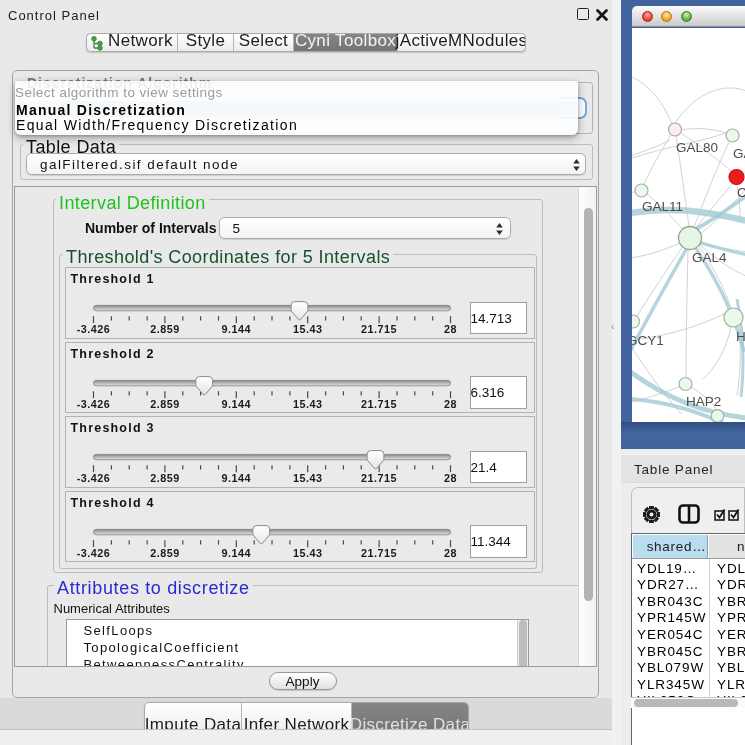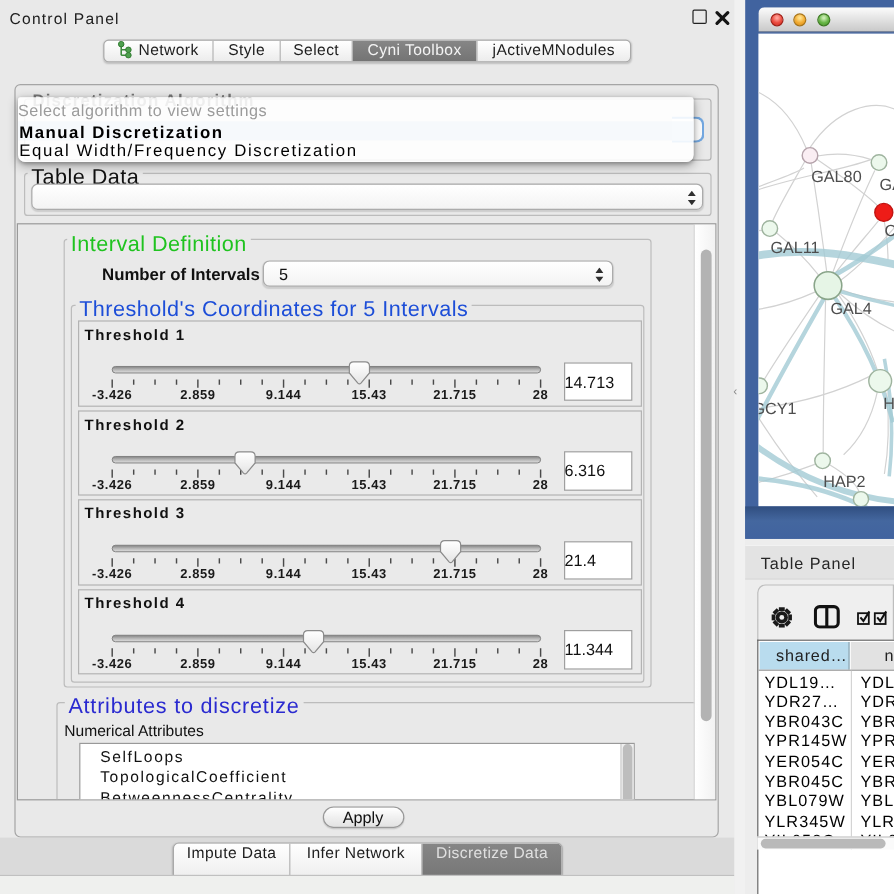--- a/index.html
+++ b/index.html
@@ -5,21 +5,21 @@
 body{font-family:"Liberation Sans",sans-serif;background:#ededed;position:relative}
 .abs{position:absolute}
 
 #leftwin{position:absolute;left:0;top:0;width:612px;height:745px;background:#e9e9e9}
 #titlebar{position:absolute;left:0;top:0;width:612px;height:30px;background:#e9e9e9}
 #titlebar .t{position:absolute;left:8px;top:8px;font-size:13px;letter-spacing:1px;color:#1c1c1c}
 #btn-sq{position:absolute;left:577px;top:8px;width:12px;height:12px;border:1.8px solid #222;border-radius:1.5px}
 
 
 .seg{position:absolute;display:flex;border:1px solid #a9a9a9;border-radius:4.5px;background:linear-gradient(#ffffff,#ececec);box-shadow:0 1px 1.5px rgba(0,0,0,0.18);overflow:hidden}
-.seg .s{display:flex;align-items:flex-start;justify-content:center;font-size:13px;letter-spacing:0.35px;color:#1d1d1d;border-right:1px solid #b5b5b5;white-space:nowrap}
+.seg .s{display:flex;align-items:flex-end;justify-content:center;font-size:17px;letter-spacing:0.35px;color:#1d1d1d;border-right:1px solid #b5b5b5;white-space:nowrap}
 .seg .s:last-child{border-right:none}
 .seg .sel{background:linear-gradient(#868686,#747474);color:#f4f4f4}
 
 #outer{position:absolute;left:12px;top:70px;width:587px;height:628px;border:1px solid #a5a5a5;border-radius:5px;background:#e9e9e9}
 .group{position:absolute;border:1px solid #bcbcbc;border-radius:3px}
 .gtitle{position:absolute;font-size:18px;letter-spacing:0.4px;background:#e9e9e9;padding:0 3px;white-space:nowrap}
 .combo{position:absolute;height:22px;border:1px solid #ababab;border-radius:5.5px;background:linear-gradient(#ffffff,#f3f3f3);box-shadow:0 1px 1px rgba(0,0,0,0.12);font-size:13.5px;color:#111}
 .combo .ct{position:absolute;left:13px;top:3.5px;white-space:nowrap;letter-spacing:1.45px}
 .spin{position:absolute;top:4px}
 
@@ -97,39 +97,40 @@
     <div class="s" style="width:127px">jActiveMNodules</div>
   </div>
 
   <div id="outer"></div>
   <div class="group" style="left:20px;top:82px;width:573px;height:52px;border-color:#b3b3b3"></div>
   <div class="gtitle" style="left:24px;top:75px;font-size:14px;font-weight:bold;letter-spacing:1px;color:#777777;background:none">Discretization Algorithm</div>
   <div class="abs" style="left:560px;top:96.5px;width:27px;height:22px;border:2.5px solid #74a9e2;border-left:none;border-radius:0 7px 7px 0;background:#fff"></div>
   <div class="group" style="left:20px;top:143.5px;width:573px;height:36px"></div>
   <div class="gtitle" style="left:23px;top:137px;color:#111">Table Data</div>
   <div class="combo" style="left:26px;top:152.5px;width:560px">
+      <span class="ct">galFiltered.sif default node</span>
     <svg class="spin" style="left:546px;top:5px" width="7" height="12">
         <path d="M3.5,0 L6.8,4.4 H0.2 Z" fill="#2e2e2e"></path>
         <path d="M3.5,12 L6.8,7.6 H0.2 Z" fill="#2e2e2e"></path>
       </svg>
   </div>
   <div id="viewport">
 
     <div class="group" style="left:38.0px;top:12.5px;width:490px;height:374px"></div>
     <div class="gtitle" style="left:41.5px;top:6.0px;color:#1fc31f">Interval Definition</div>
     <div class="abs" style="left:70.5px;top:33.0px;font-size:14px;font-weight:bold;color:#111">Number of Intervals</div>
     <div class="combo" style="left:204.0px;top:30.0px;width:292.5px">
         <span class="ct">5</span>
       <svg class="spin" style="left:276px;top:5px" width="7" height="12">
           <path d="M3.5,0 L6.8,4.4 H0.2 Z" fill="#2e2e2e"></path>
           <path d="M3.5,12 L6.8,7.6 H0.2 Z" fill="#2e2e2e"></path>
         </svg>
     </div>
     <div class="group" style="left:44.0px;top:67.0px;width:478px;height:315px"></div>
-    <div class="gtitle" style="left:48.5px;top:60.5px;color:#1d4ed8">Threshold's Coordinates for 5 Intervals</div>
+    <div class="gtitle" style="left:48.5px;top:60.5px;color:#14532d">Threshold's Coordinates for 5 Intervals</div>
 
     <div class="thblock" style="top:80.5px">
   <div class="thtitle">Threshold 1</div>
   <svg width="470" height="71" style="position:absolute;left:0;top:0">
     <defs></defs>
     <rect x="27.5" y="37.4" width="357" height="5.4" rx="2.7" fill="url(#trg)" stroke="#7e7e7e" stroke-width="0.8"></rect>
     <line x1="27.5" y1="48.2" x2="27.5" y2="55.2" stroke="#4a4a4a" stroke-width="1.2"></line>
           <line x1="45.4" y1="48.2" x2="45.4" y2="52.6" stroke="#4a4a4a" stroke-width="1.2"></line>
           <line x1="63.2" y1="48.2" x2="63.2" y2="52.6" stroke="#4a4a4a" stroke-width="1.2"></line>
           <line x1="81.1" y1="48.2" x2="81.1" y2="52.6" stroke="#4a4a4a" stroke-width="1.2"></line>

